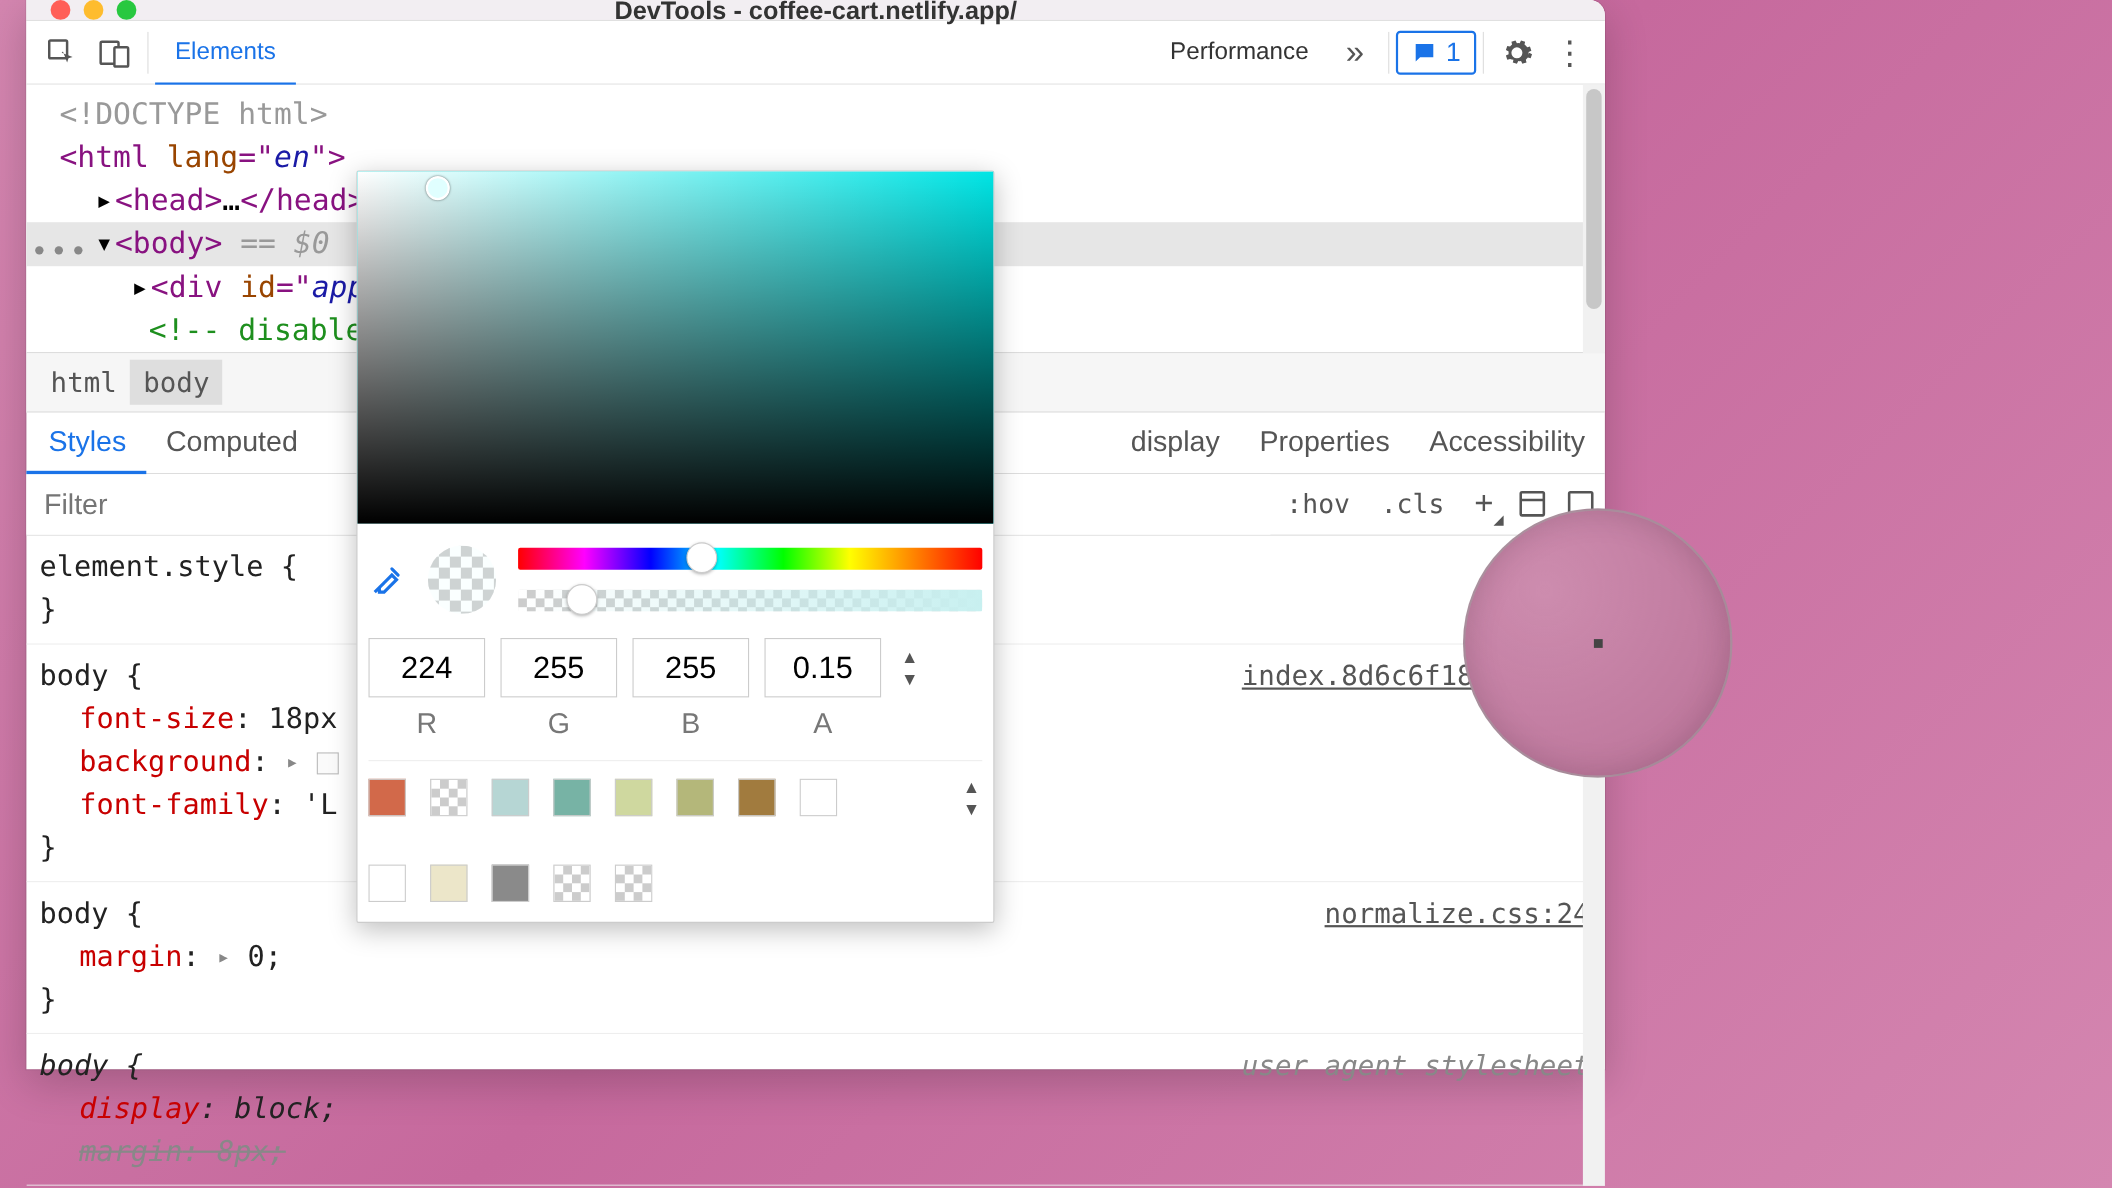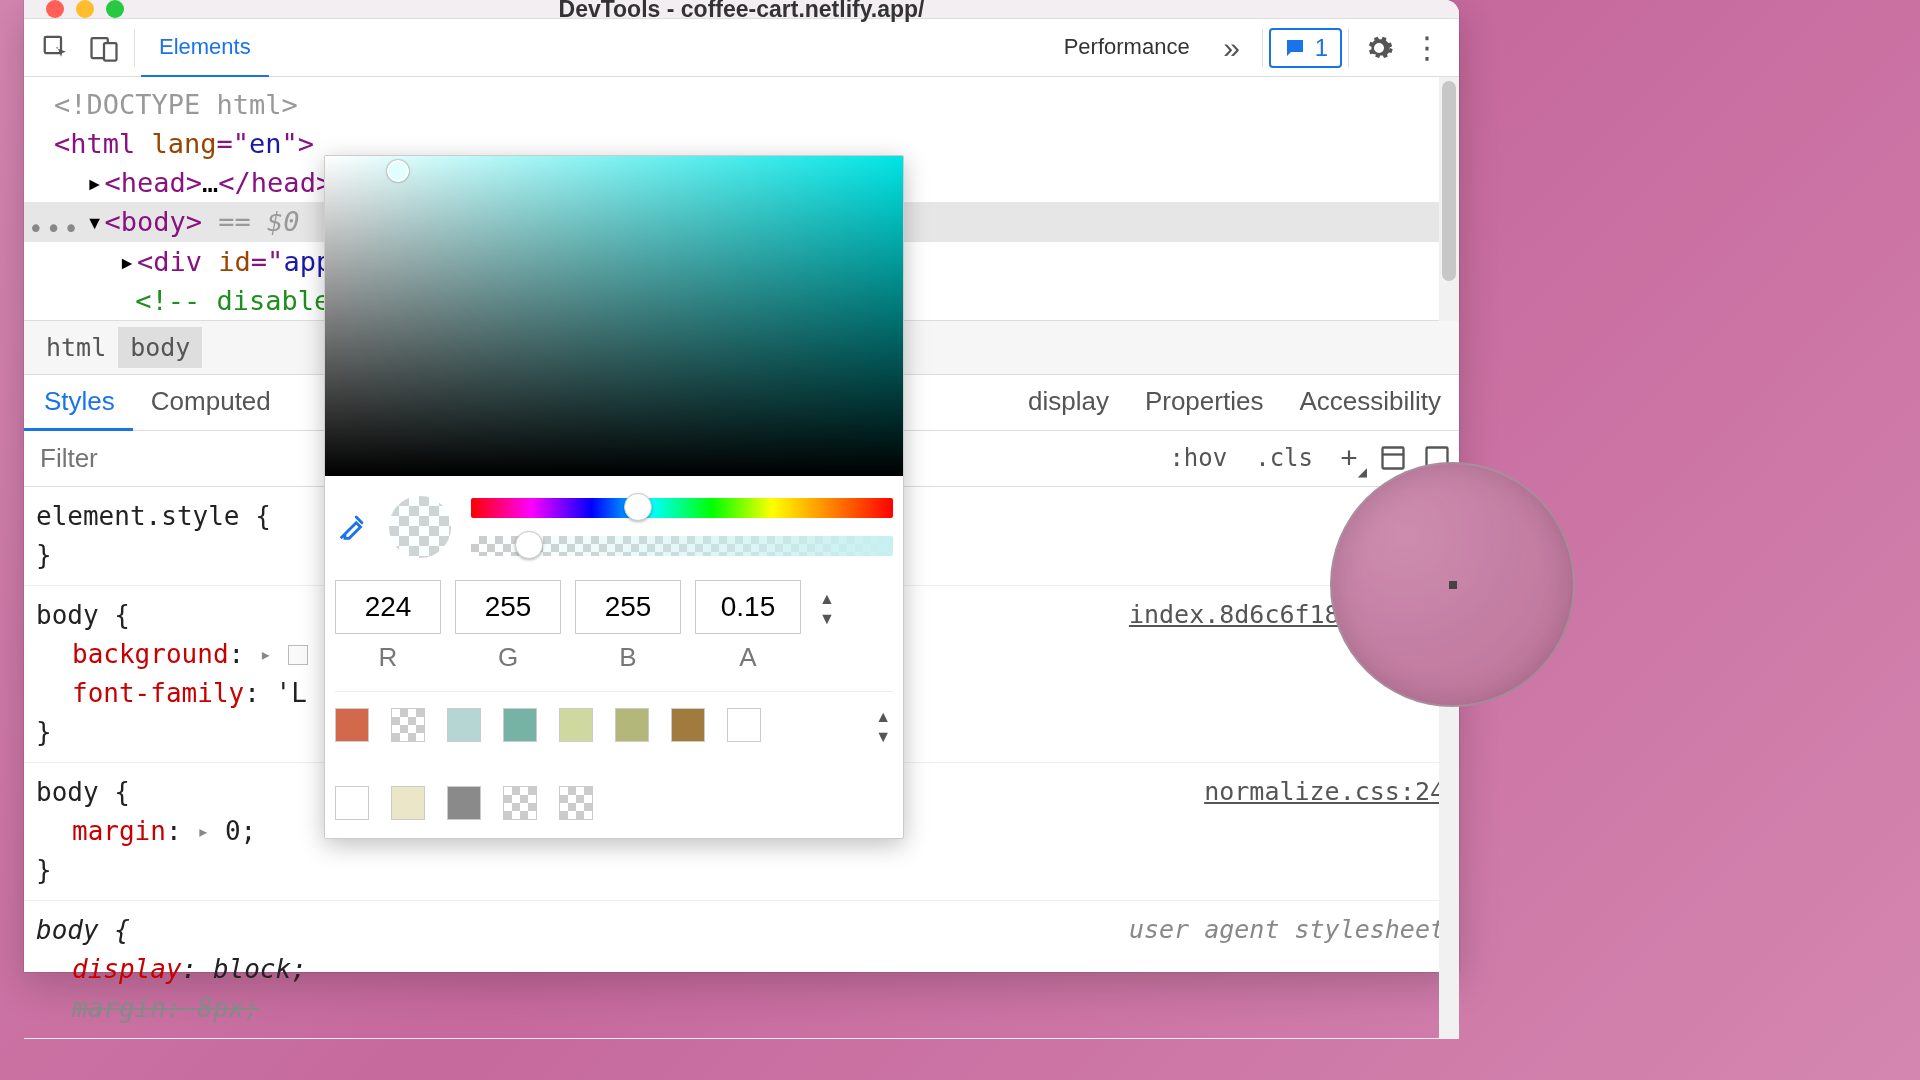--- a/index.html
+++ b/index.html
@@ -64,21 +64,21 @@
     font-size: 27px; line-height: 1.45;
     padding: 8px 0 0 0;
     border-bottom: 1px solid #ddd;
     position:relative;
     background:#fff;
   }
   .dom .line { white-space: pre; padding:0 30px; }
   .dom .sel { background:#e6e6e6; }
   .dom .dots3 { position:absolute; left:4px; top:134px; color:#888; font-size:26px; letter-spacing:2px;}
   .tri { display:inline-block; width:18px; }
-  .kw { color:#881280; } .attr{color:#994500;} .val{color:#1a1aa6;}
+  .kw { color:#881280; } .attr{color:#994500;} .val{color:#1a1aa6;font-style:italic;}
   .gray{color:#999;} .cmt{color:#1e8f1e;}
 
   .crumbs {
     background:#f6f6f6; border-bottom:1px solid #ddd;
     padding:6px 10px; font-size:25px; color:#555;
     font-family: Menlo, Monaco, monospace;
     display:flex; gap:0;
   }
   .crumb { padding:6px 12px; }
   .crumb.cur { background:#dedede; }
@@ -314,20 +314,21 @@
 
     <div class="rules-wrap">
     <div class="rules">
       <div class="rule">
         <div class="sel-name">element.style {</div>
         <div>}</div>
       </div>
       <div class="rule">
         <div class="src">index.8d6c6f18.css:64</div>
         <div class="sel-name">body {</div>
+        <div><span class="prop">font-size</span><span class="propval">: 18px</span></div>
         <div><span class="prop">background</span><span class="propval">: </span><span class="triangle">▸</span> <span class="swatch-inline"></span></div>
         <div><span class="prop">font-family</span><span class="propval">: 'L</span></div>
         <div>}</div>
       </div>
       <div class="rule">
         <div class="src">normalize.css:24</div>
         <div class="sel-name">body {</div>
         <div><span class="prop">margin</span><span class="propval">: </span><span class="triangle">▸</span> <span class="propval">0;</span></div>
         <div>}</div>
       </div>

